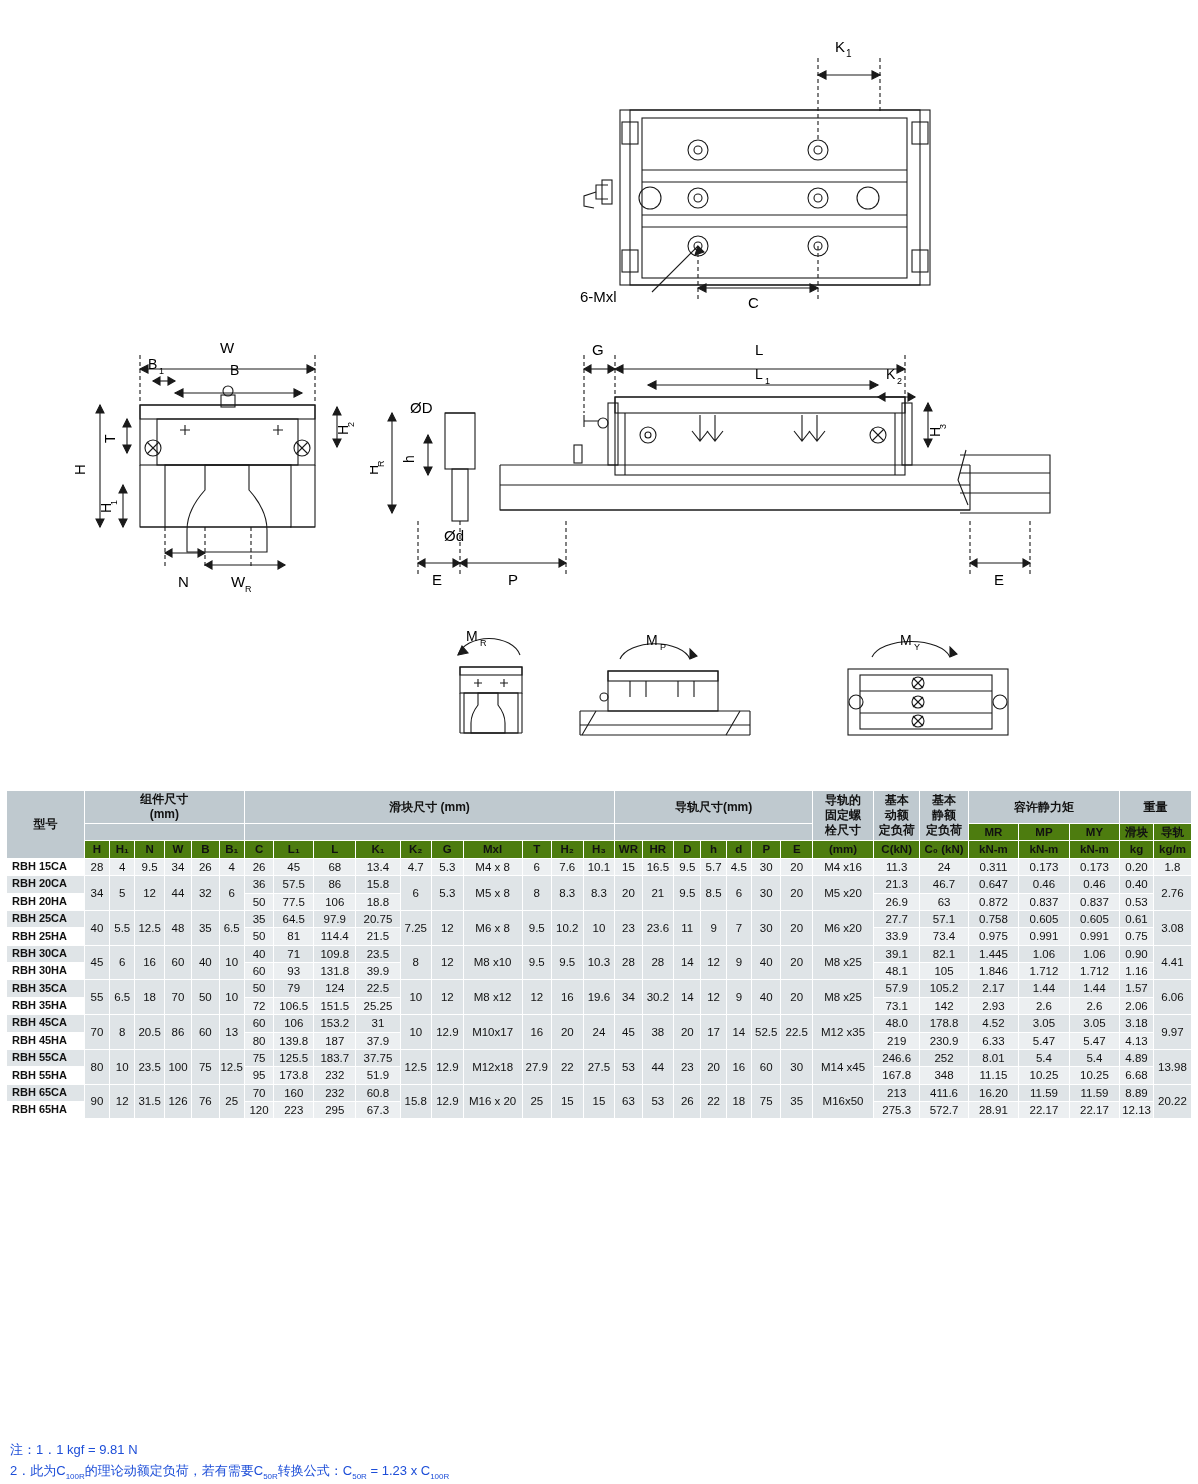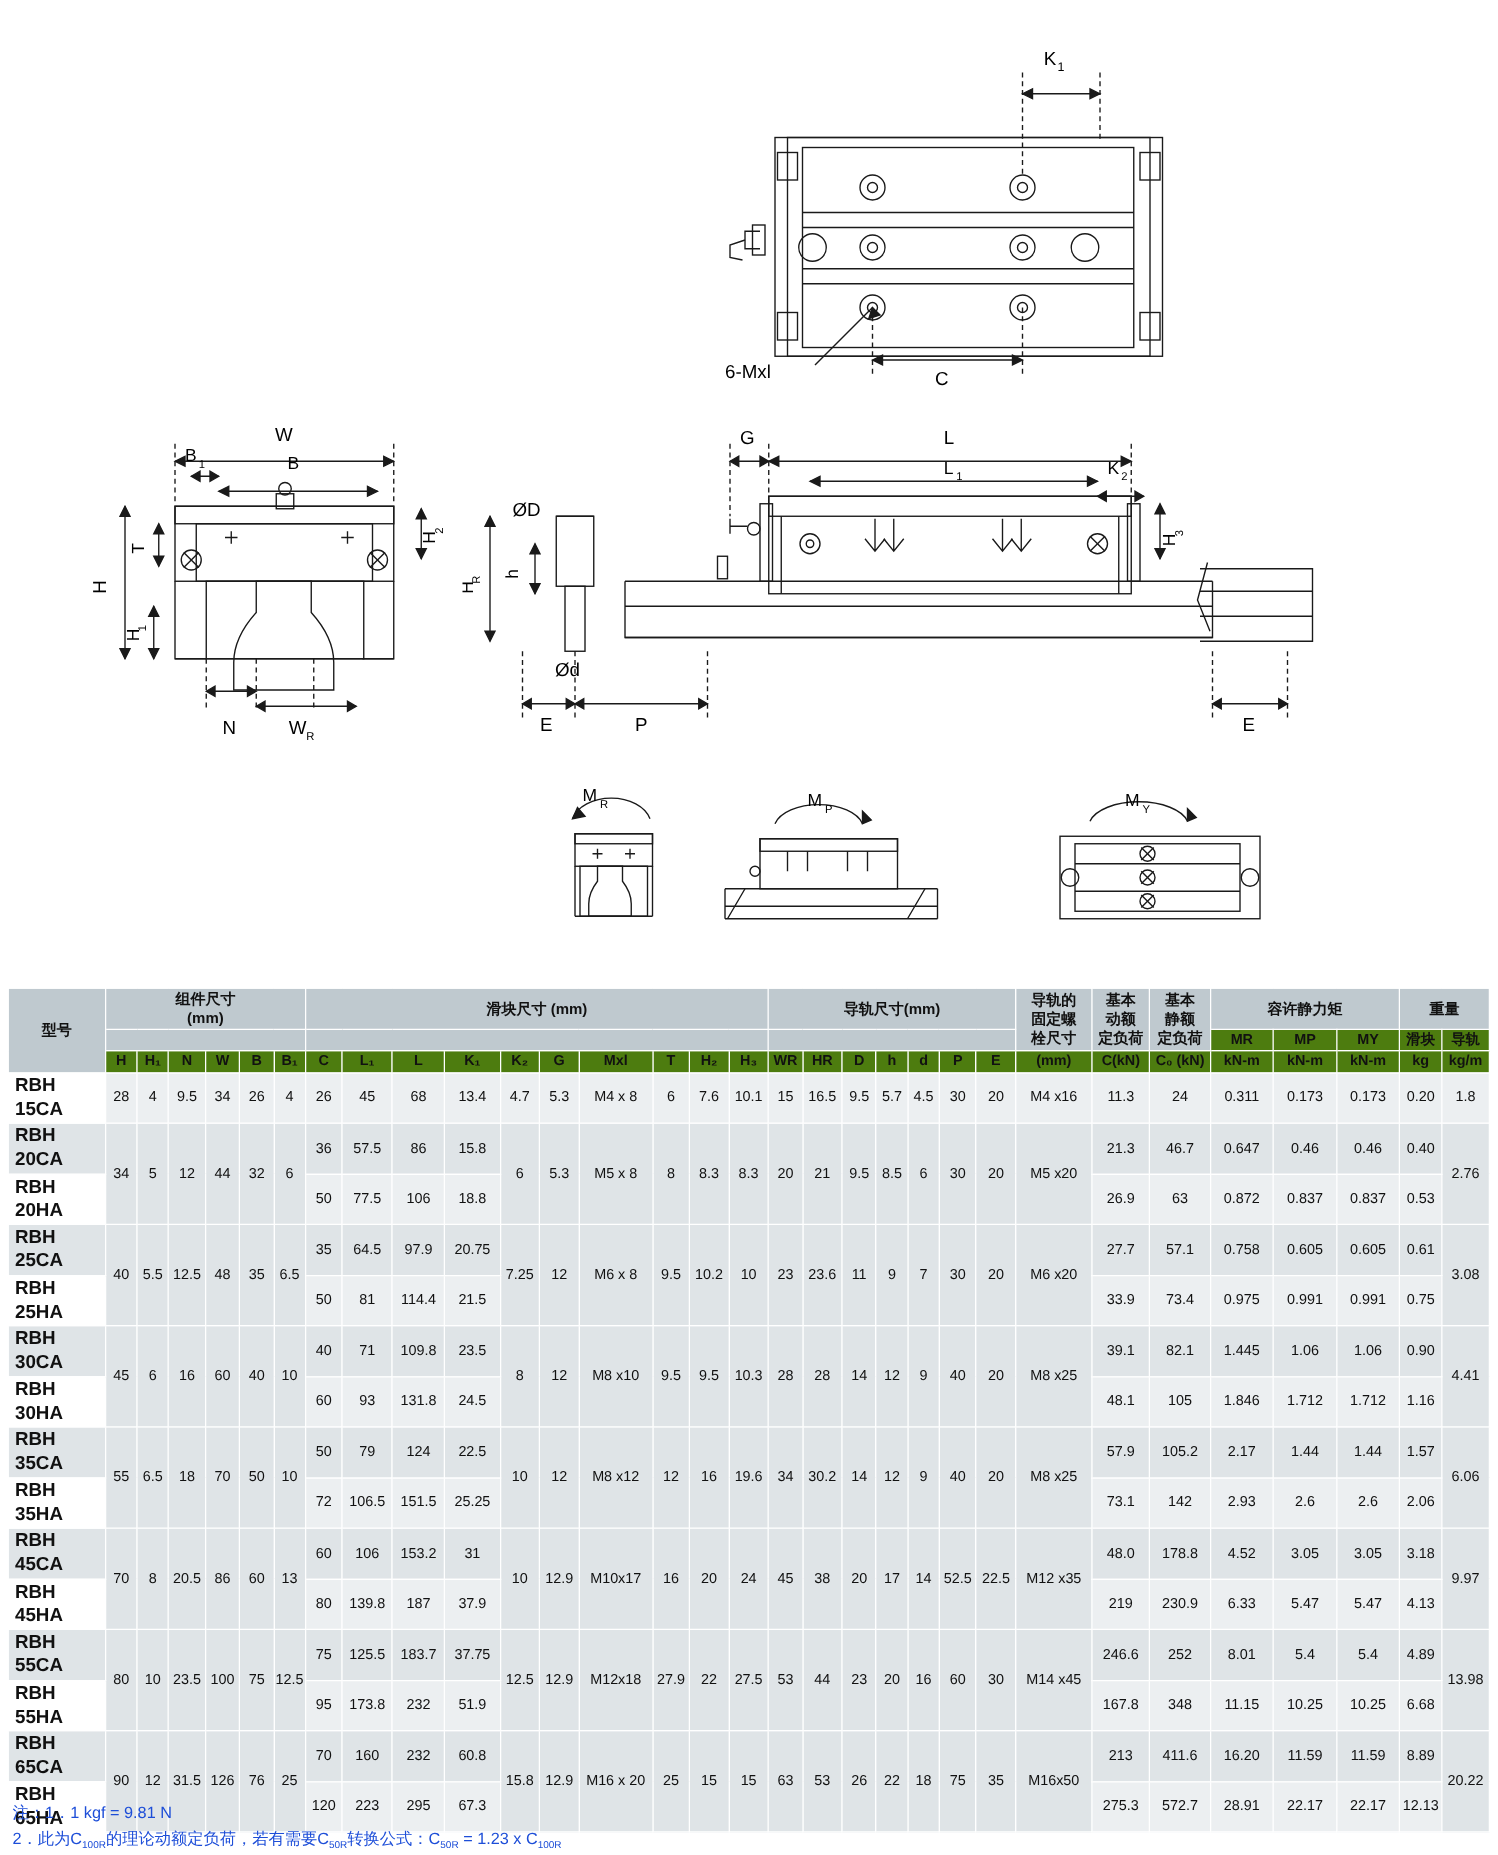--- a/index.html
+++ b/index.html
@@ -41,21 +41,21 @@
     background:#4d7c0f;
     font-size:11.5px;
   }
   tbody td{background:#eceff1;}
   tbody tr.alt td{background:#dfe4e7;}
   tbody td.model{
     background:#ffffff;
     font-weight:bold;
     text-align:left;
     padding-left:5px;
-    font-size:15px;
+    font-size:11px;
   }
   tbody td.shade-a{background:#dfe4e7;}
   sub{font-size:8px;}
   .notes{
     position:absolute;left:10px;top:1440px;
     font-size:13px;line-height:1.6;color:#1d4ed8;
   }
   .notes div{white-space:nowrap;}
 </style>
 </head>
@@ -640,21 +640,21 @@
           <td>1.06</td>
           <td>0.90</td>
           <td rowspan="2" class="shade-a">4.41</td>
         </tr>
 
         <tr>
           <td class="model">RBH 30HA</td>
           <td>60</td>
           <td>93</td>
           <td>131.8</td>
-          <td>24.5</td>
+          <td>39.9</td>
           <td>48.1</td>
           <td>105</td>
           <td>1.846</td>
           <td>1.712</td>
           <td>1.712</td>
           <td>1.16</td>
         </tr>
 
         <tr class="alt">
           <td class="model">RBH 35CA</td>

